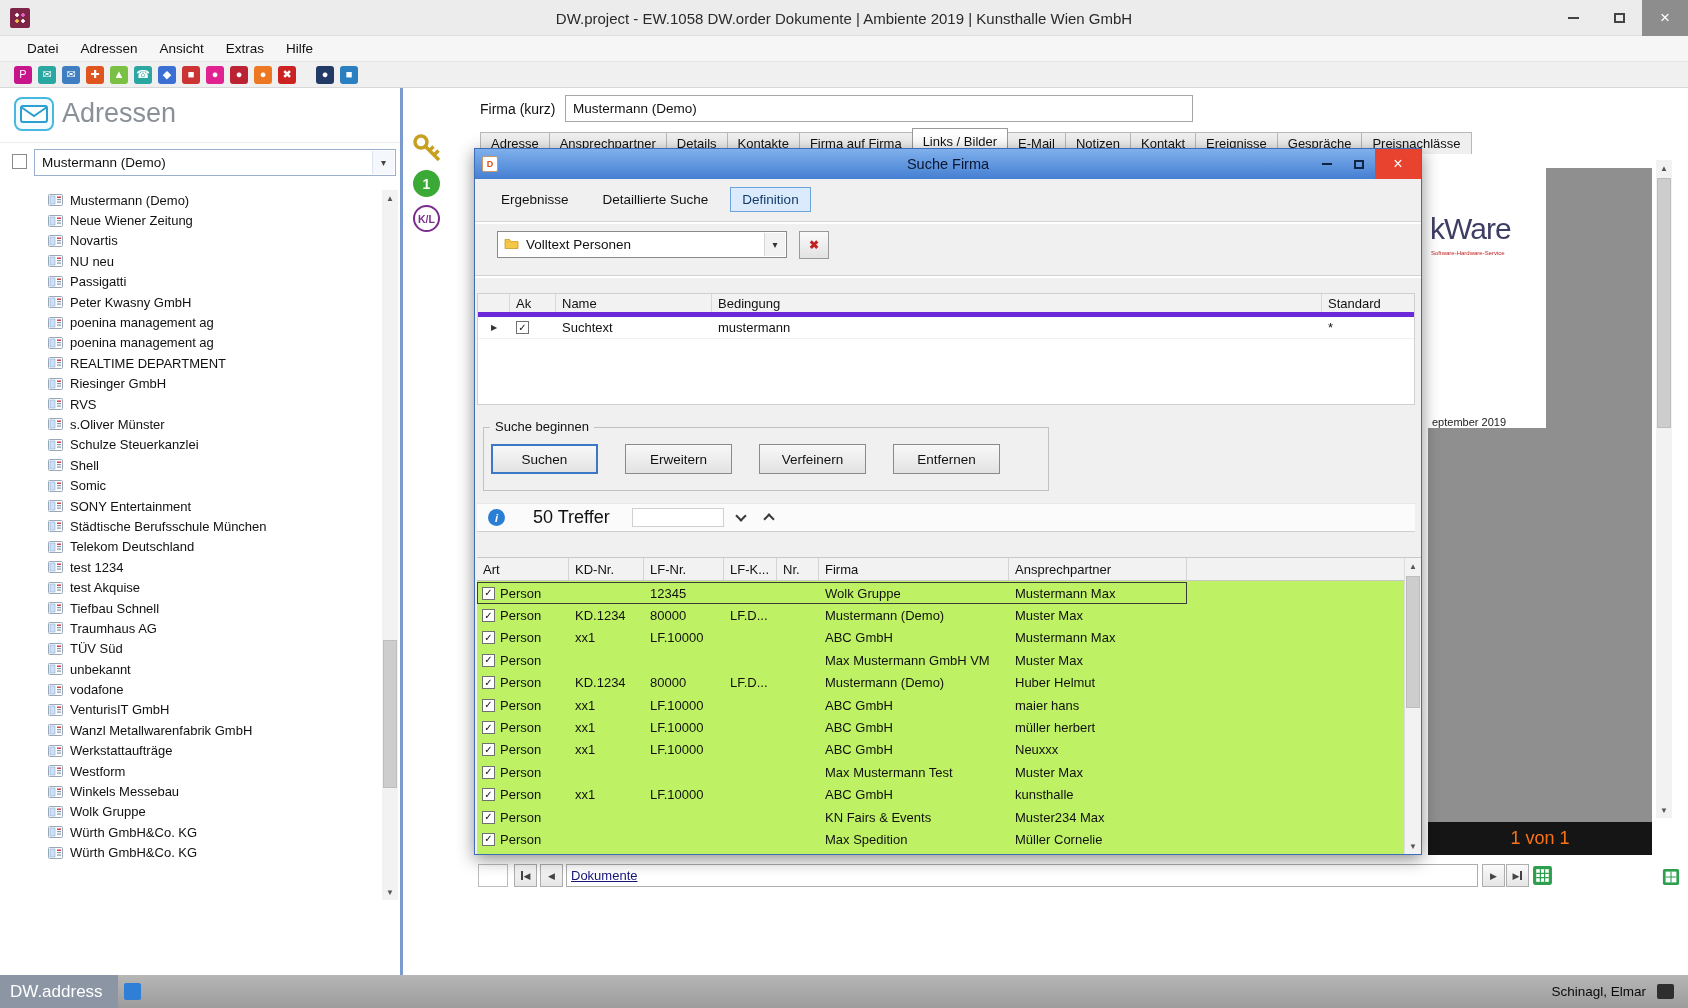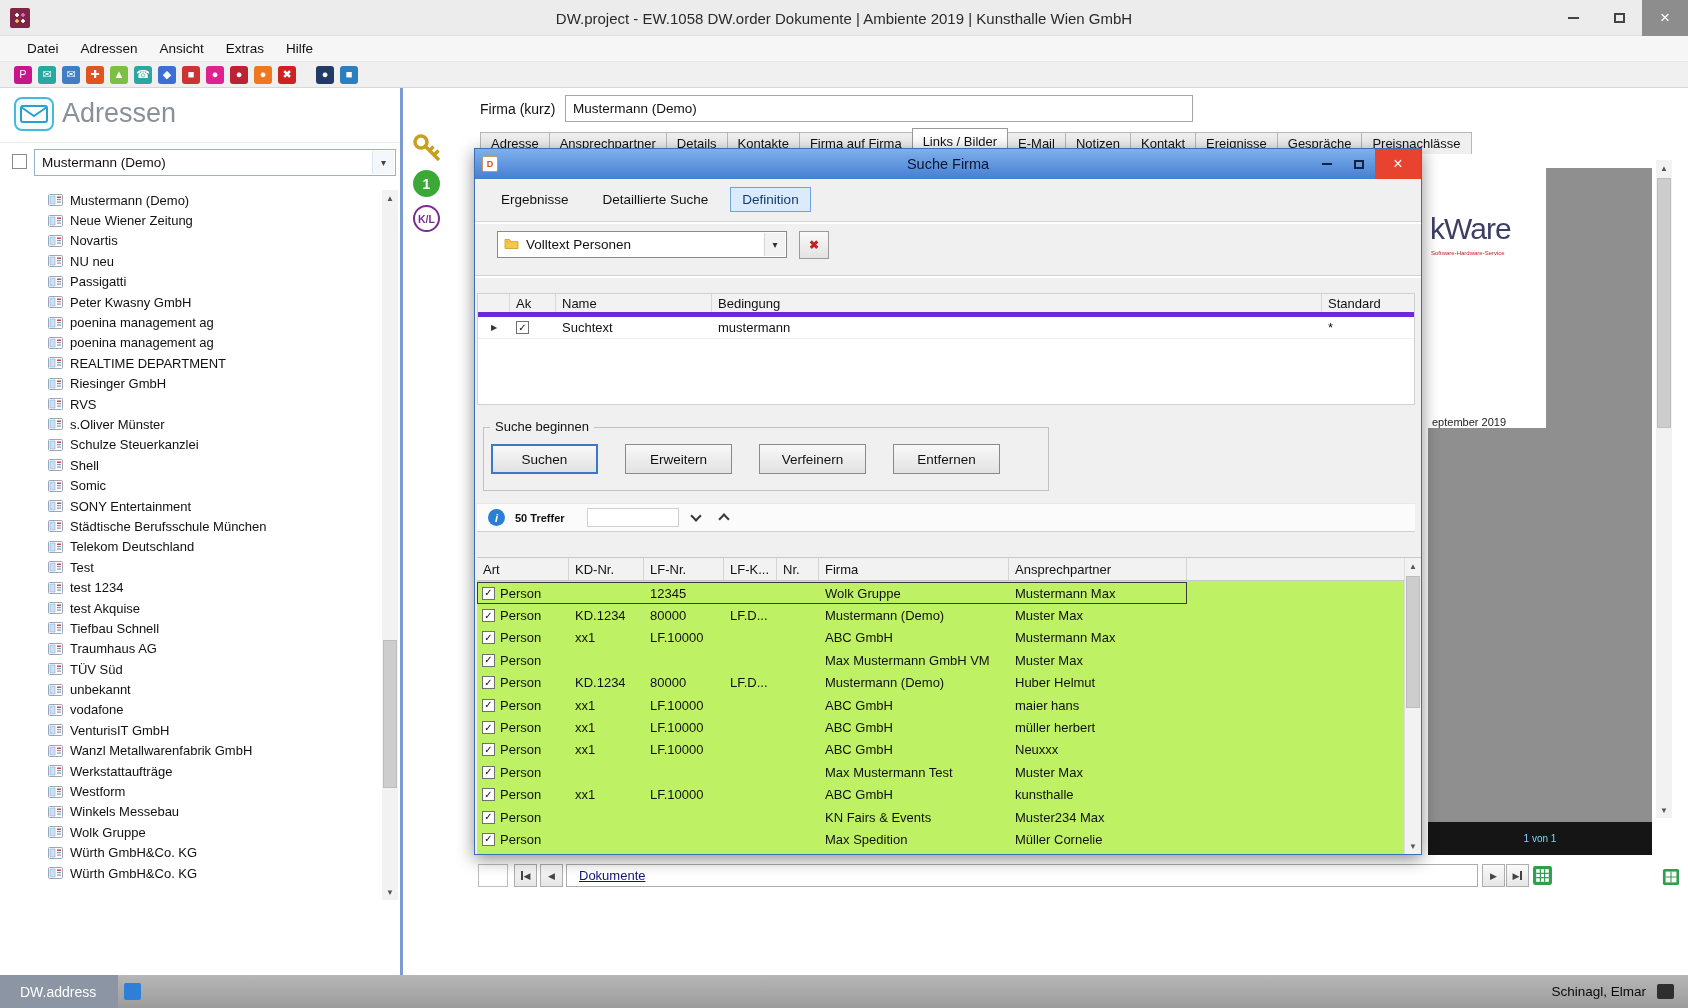--- a/index.html
+++ b/index.html
@@ -67,36 +67,36 @@
 .mtab.active{background:#fff;height:26px;border-color:#9a9a9a;position:relative;z-index:2}
 .view-btn{position:absolute;top:75px;height:20px;border:1px solid #c8c8c8;background:#fafafa;display:flex;align-items:center;justify-content:center;gap:3px;font-size:9px;color:#555}
 .vb1{left:1010px;width:34px}.vb2{left:1064px;width:20px}
 .vb-grid{width:11px;height:10px;border:1px solid #4a7ab0;background:linear-gradient(#cfe0f2,#cfe0f2)}
 .preview{position:absolute;left:976px;top:72px;width:224px;height:695px;background:#8f8f8f;overflow:hidden}
 .pv-page{position:absolute;left:0;top:0;width:118px;height:268px;background:#fff}
 .pv-topstrip{position:absolute;left:0;top:0;right:0;height:8px;background:#fff}
 .pv-logo{position:absolute;left:2px;top:52px;font-size:30px;font-weight:normal;color:#3e3e64;letter-spacing:-1px}
 .pv-sub{position:absolute;left:3px;top:90px;font-size:6px;color:#c22222;white-space:nowrap}
 .pv-date{position:absolute;left:4px;top:256px;font-size:11px;color:#222}
-.pv-black{position:absolute;left:0;bottom:0;width:224px;height:33px;background:#151515;color:#7dd3fc;display:flex;align-items:center;justify-content:center;font-size:10px}
+.pv-black{position:absolute;left:0;bottom:0;width:224px;height:33px;background:#151515;color:#f97316;display:flex;align-items:center;justify-content:center;font-size:18px}
 
 
 .nav-row{position:absolute;top:776px;left:0;right:0;height:26px}
 .nav-count{position:absolute;left:26px;top:0;width:30px;height:23px;border:1px solid #bdbdbd;background:#fff}
 .nav-btn{position:absolute;top:0;width:23px;height:23px;border:1px solid #adadad;background:linear-gradient(#fafafa,#e6e6e6);display:flex;align-items:center;justify-content:center;font-size:9px;color:#444;gap:1px}
 .nav-btn .bar{width:2px;height:9px;background:#444}
 .nb1{left:62px}.nb2{left:88px}.nb3{left:1030px}.nb4{left:1054px}
-.nav-field{position:absolute;left:114px;top:0;width:912px;height:23px;border:1px solid #adadad;background:#fff;display:flex;align-items:center;padding-left:12px}
+.nav-field{position:absolute;left:114px;top:0;width:912px;height:23px;border:1px solid #adadad;background:#fff;display:flex;align-items:center;padding-left:4px}
 .nav-link{font-size:13px;color:#15157a;text-decoration:underline}
 .nav-export{position:absolute;left:1080px;top:1px;display:flex}
 .corner-icon{position:absolute;right:8px;top:780px;display:flex}
 
 
 .statusbar{position:absolute;left:0;right:0;bottom:0;height:33px;background:linear-gradient(#b6b6b6,#9c9c9c)}
-.st-left{position:absolute;left:0;top:0;bottom:0;width:118px;background:#8b95a3;color:#fff;display:flex;align-items:center;padding-left:20px;font-size:14px}
+.st-left{position:absolute;left:0;top:0;bottom:0;width:118px;background:#8b95a3;color:#fff;display:flex;align-items:center;padding-left:10px;font-size:17px}
 .st-left-icon{position:absolute;left:124px;top:8px;width:17px;height:17px;background:#2f7fd6;border-radius:2px}
 .st-right{position:absolute;right:42px;top:0;bottom:0;display:flex;align-items:center;font-size:13.5px;color:#0a0a0a}
 .st-right-icon{position:absolute;right:14px;top:9px;width:17px;height:15px;background:#2e2e2e;border-radius:2px}
 
 
 .dialog{position:absolute;left:474px;top:148px;width:948px;height:707px;border:1px solid #3d6fb8;box-shadow:0 4px 16px rgba(0,0,0,.45);background:#f0f0f0;z-index:10}
 .dlg-titlebar{position:absolute;top:0;left:0;right:0;height:30px;background:linear-gradient(#7fb0ec,#457fd2)}
 .dlg-icon{position:absolute;left:7px;top:7px;width:16px;height:16px;background:#fff;border-radius:2px;border:1px solid #c96;display:flex;align-items:center;justify-content:center;font-size:9px;font-weight:bold;color:#d4521e}
 .dlg-title{position:absolute;left:0;right:0;top:0;height:30px;display:flex;align-items:center;justify-content:center;font-size:14.5px;color:#0b1630}
 .dlg-controls{position:absolute;right:0;top:0;height:30px;display:flex}
@@ -124,21 +124,21 @@
 .cr.marker{justify-content:center;padding-left:0;font-size:8px;color:#333}
 
 .sgroup{position:absolute;top:248px;left:8px;width:566px;height:64px;border:1px solid #c2c2c2}
 .sgroup-label{position:absolute;top:-9px;left:6px;background:#f0f0f0;padding:0 5px;font-size:13px}
 .sg-buttons{position:absolute;top:16px;left:7px;display:flex;gap:27px}
 .btn{width:107px;height:30px;border:1px solid #8a8a8a;background:linear-gradient(#f8f8f8,#e2e2e2);display:flex;align-items:center;justify-content:center;font-size:13.5px}
 .btn.primary{border:2px solid #3c78c8}
 
 .resbar{position:absolute;top:324px;left:2px;width:938px;height:29px;background:#fbfbfb;border-top:1px solid #e8e8e8;border-bottom:1px solid #cfcfcf;display:flex;align-items:center}
 .info-icon{width:17px;height:17px;border-radius:50%;background:#2a7fd4;color:#fff;font-size:11px;font-weight:bold;font-style:italic;display:flex;align-items:center;justify-content:center;margin-left:11px}
-.res-count{font-weight:bold;font-size:11px;margin-left:10px}
+.res-count{font-weight:normal;font-size:18px;margin-left:28px}
 .res-input{width:92px;height:19px;background:#fff;border:1px solid #d0d0d0;margin-left:22px}
 .chev-btn{width:22px;height:20px;display:flex;align-items:center;justify-content:center;margin-left:6px}
 .chev-btn .c{width:8px;height:8px;border-left:2px solid #3a3a3a;border-bottom:2px solid #3a3a3a}
 .chev-down .c{transform:rotate(-45deg);margin-top:-3px}
 .chev-up .c{transform:rotate(135deg);margin-top:3px}
 
 .rgrid{position:absolute;top:378px;left:2px;width:944px;bottom:0;background:#bef264;border-top:1px solid #c8c8c8}
 .rg-head{display:flex;height:23px;background:#f2f2f2;border-bottom:1px solid #c8c8c8;padding-right:17px}
 .rh{border-right:1px solid #d4d4d4;display:flex;align-items:center;padding-left:6px;font-size:13px;overflow:hidden;white-space:nowrap}
 .w-art{width:92px}.w-kd{width:75px}.w-lf{width:80px}.w-lfk{width:53px}.w-nr{width:42px}.w-firma{width:190px}.w-ansp{width:178px}.w-fill{flex:1;border-right:none}
@@ -434,32 +434,20 @@
           <div class="tree-item">
             <span class="tree-ico">
               <svg width="15" height="12" viewBox="0 0 15 12">
                 <rect x="0.5" y="0.5" width="14" height="11" rx="1" fill="#fdfdfd" stroke="#9aa7b8"></rect>
                 <rect x="2" y="2" width="5" height="8" fill="#cfe0f5" stroke="#7aa0cc" stroke-width="0.5"></rect>
                 <rect x="9" y="2.5" width="4" height="1.5" fill="#cc4444"></rect>
                 <rect x="9" y="5" width="4" height="1.2" fill="#8899aa"></rect>
                 <rect x="9" y="7.5" width="4" height="1.2" fill="#8899aa"></rect>
               </svg>
             </span>
-            <span>Test</span>
-          </div>
-          <div class="tree-item">
-            <span class="tree-ico">
-              <svg width="15" height="12" viewBox="0 0 15 12">
-                <rect x="0.5" y="0.5" width="14" height="11" rx="1" fill="#fdfdfd" stroke="#9aa7b8"></rect>
-                <rect x="2" y="2" width="5" height="8" fill="#cfe0f5" stroke="#7aa0cc" stroke-width="0.5"></rect>
-                <rect x="9" y="2.5" width="4" height="1.5" fill="#cc4444"></rect>
-                <rect x="9" y="5" width="4" height="1.2" fill="#8899aa"></rect>
-                <rect x="9" y="7.5" width="4" height="1.2" fill="#8899aa"></rect>
-              </svg>
-            </span>
             <span>test 1234</span>
           </div>
           <div class="tree-item">
             <span class="tree-ico">
               <svg width="15" height="12" viewBox="0 0 15 12">
                 <rect x="0.5" y="0.5" width="14" height="11" rx="1" fill="#fdfdfd" stroke="#9aa7b8"></rect>
                 <rect x="2" y="2" width="5" height="8" fill="#cfe0f5" stroke="#7aa0cc" stroke-width="0.5"></rect>
                 <rect x="9" y="2.5" width="4" height="1.5" fill="#cc4444"></rect>
                 <rect x="9" y="5" width="4" height="1.2" fill="#8899aa"></rect>
                 <rect x="9" y="7.5" width="4" height="1.2" fill="#8899aa"></rect>

